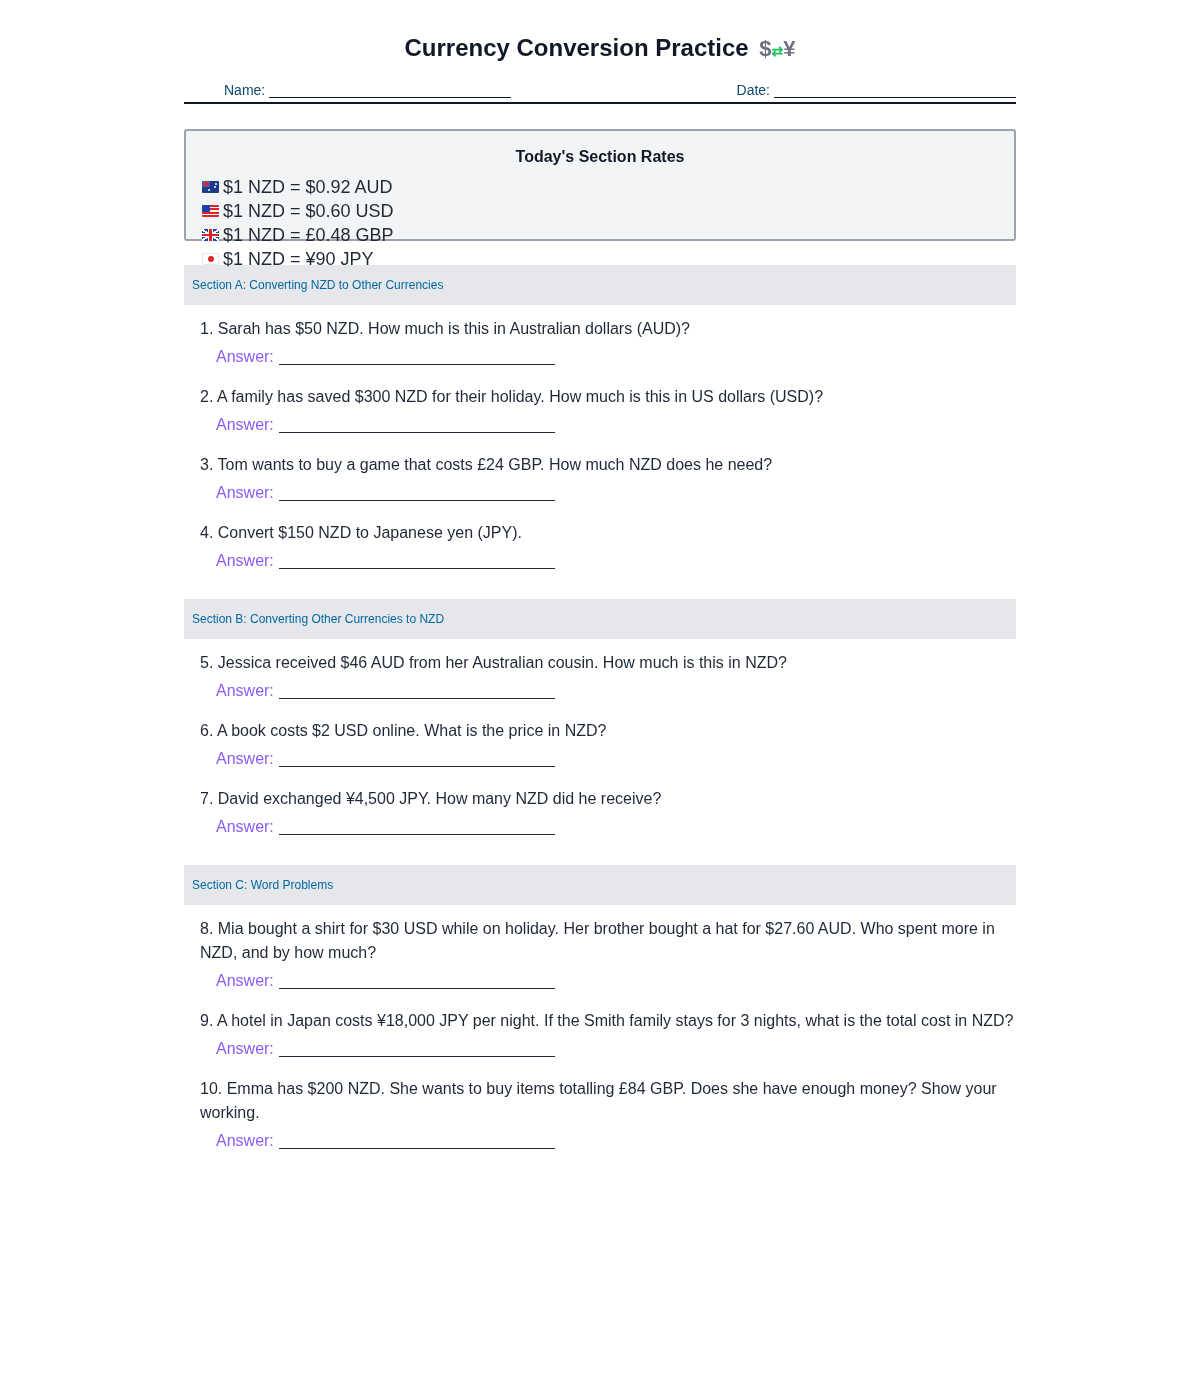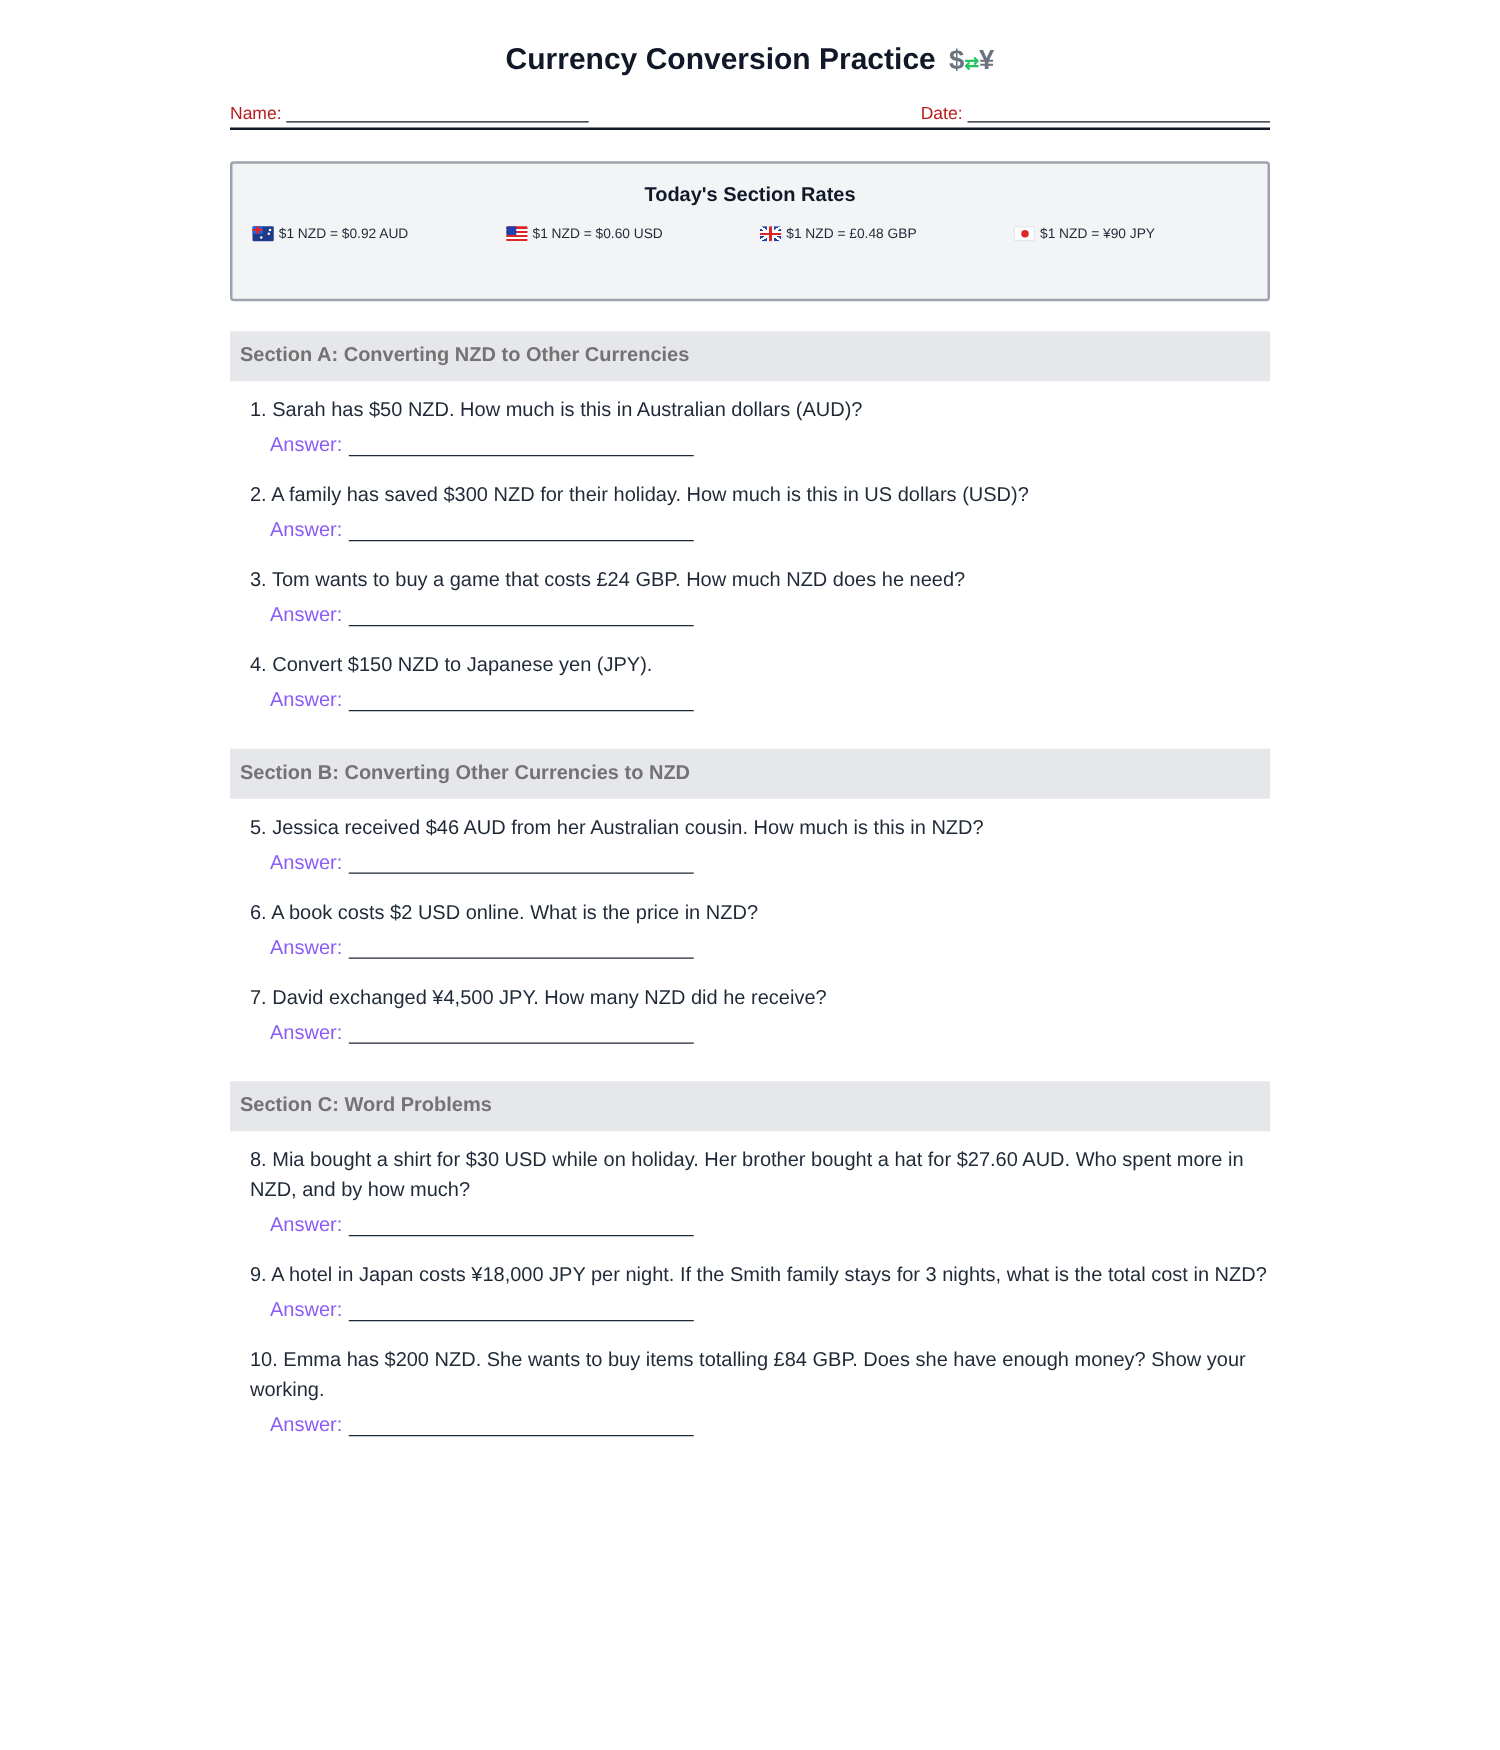--- a/index.html
+++ b/index.html
@@ -31,23 +31,24 @@
       vertical-align: baseline;
     }
     .title .title-icon .dollar { color: #6b7280; font-weight: bold; }
     .title .title-icon .yen { color: #6b7280; font-weight: bold; }
     .title .title-icon .arrows { color: #22c55e; font-size: 14px; }
     .meta-row {
       display: flex;
       justify-content: space-between;
       margin-top: 14px;
       font-size: 14px;
-      color: #b91c1c;
+      color: #0c4a6e;
       height: 21px;
       line-height: 21px;
+      margin-left: 40px;
     }
     .meta-field { display: flex; align-items: baseline; }
     .meta-line {
       display: inline-block;
       width: 242px;
       border-bottom: 1px solid #111827;
       margin-left: 4px;
       height: 14px;
       transform: translateY(3px);
     }
@@ -66,25 +67,25 @@
     }
     .rates-title {
       text-align: center;
       font-size: 16px;
       font-weight: bold;
       color: #111827;
       line-height: 20px;
     }
     .rates-grid {
       display: grid;
-      grid-template-columns: 1fr 1fr 1fr 1fr;
+      grid-template-columns: 1fr;
       column-gap: 16px;
       row-gap: 4px;
       margin-top: 10px;
-      font-size: 11px;
+      font-size: 18px;
       color: #1f2937;
     }
     .rate-item { line-height: 20px; display: flex; align-items: center; }
     .flag {
       display: inline-block;
       width: 17px;
       height: 12px;
       margin-right: 4px;
       position: relative;
       overflow: hidden;
@@ -123,23 +124,23 @@
       margin-left: -3px; margin-top: -3px; background: #dc2626; border-radius: 50%;
     }
     .section {
       margin-top: 24px;
     }
     .section-header {
       background: #e5e7eb;
       height: 40px;
       line-height: 40px;
       padding-left: 8px;
-      font-size: 16px;
-      font-weight: bold;
-      color: #737373;
+      font-size: 12px;
+      font-weight: normal;
+      color: #0369a1;
     }
     .questions {
       padding: 12px 0 0 16px;
     }
     .question { margin-bottom: 16px; }
     .question:last-child { margin-bottom: 0; }
     .q-text {
       font-size: 16px;
       line-height: 24px;
       color: #1f2937;

